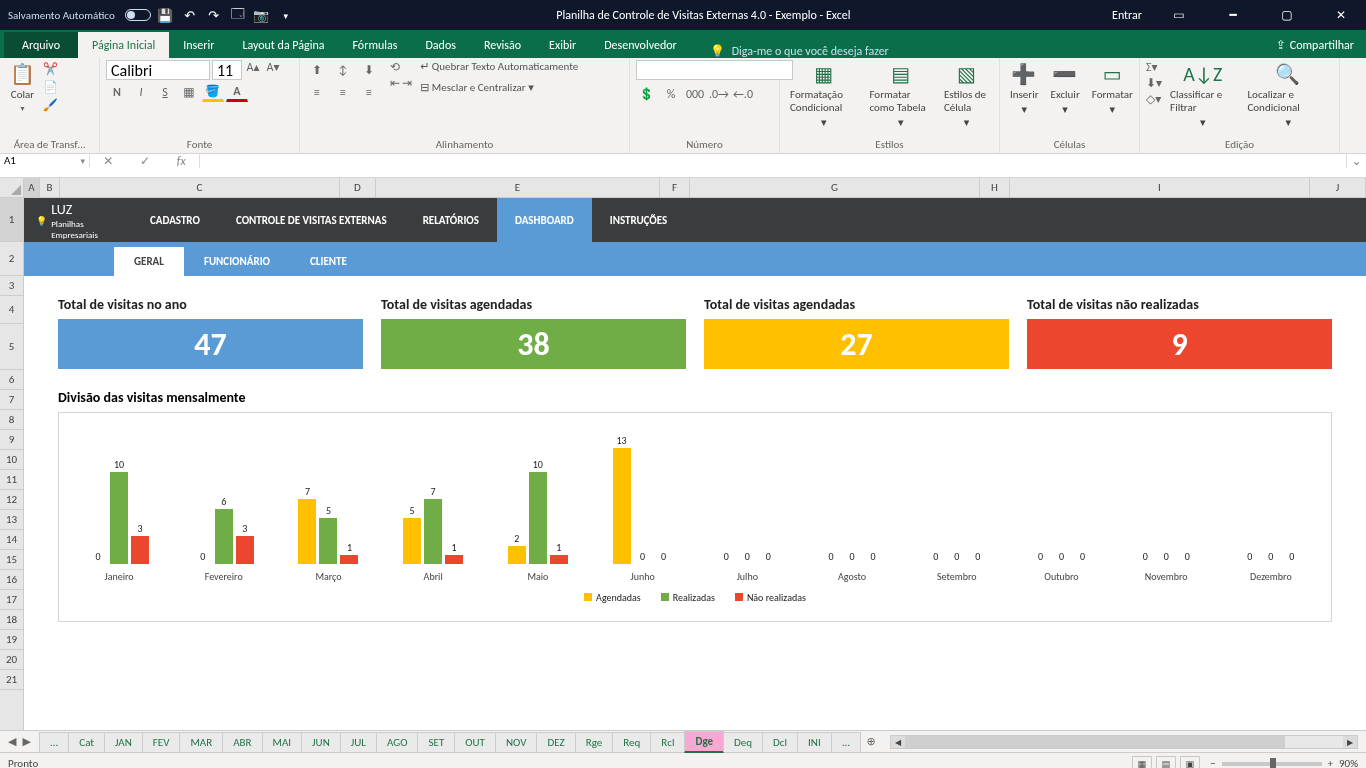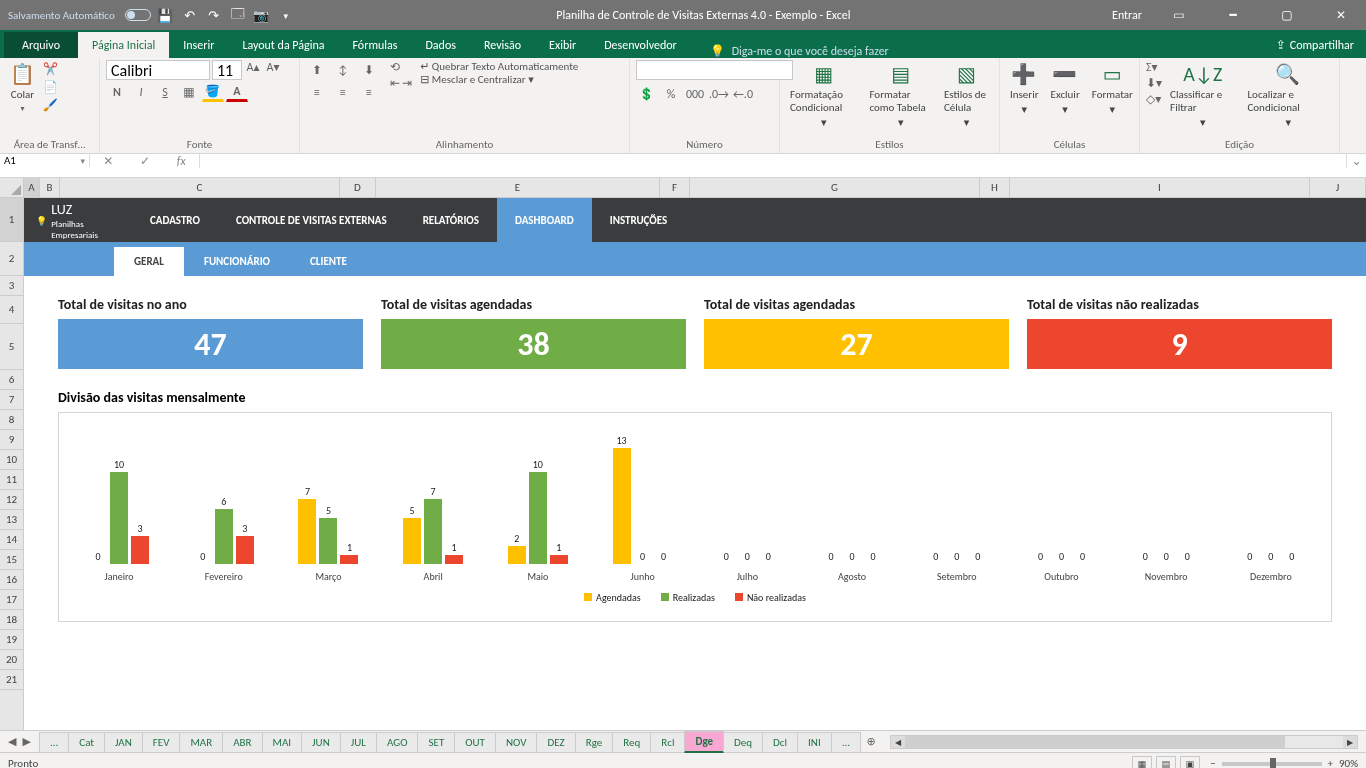--- a/index.html
+++ b/index.html
@@ -1,19 +1,19 @@
 <!DOCTYPE html>
 <html><head>
 <meta charset="utf-8">
 <style>
   * { box-sizing: border-box; margin: 0; padding: 0; font-family: "Segoe UI", Calibri, sans-serif; }
   body { width: 1366px; height: 768px; overflow: hidden; background: #fff; font-size: 12px; }
   
   
-  .titlebar { height: 30px; background: #737373; display: flex; align-items: center; color: #fff; }
+  .titlebar { height: 30px; background: #0f172a; display: flex; align-items: center; color: #fff; }
   .titlebar .left { display: flex; align-items: center; gap: 6px; padding-left: 8px; }
   .titlebar .auto-save { font-size: 11px; color: #cde; }
   .titlebar .toggle { width: 26px; height: 12px; border: 1px solid #cde; border-radius: 7px; display: inline-flex; align-items: center; padding: 1px; margin-left: 4px; }
   .titlebar .toggle .knob { width: 8px; height: 8px; border-radius: 50%; background: #cde; }
   .qat-icon { width: 18px; height: 18px; display: inline-flex; align-items: center; justify-content: center; color: #fff; font-size: 13px; }
   .titlebar .center { flex: 1; text-align: center; font-size: 12px; }
   .titlebar .right { display: flex; align-items: center; gap: 8px; padding-right: 2px; justify-content: flex-end; }
   .win-btn { width: 46px; height: 30px; display: flex; align-items: center; justify-content: center; color: #fff; font-size: 12px; }
   .signin { font-size: 12px; color: #fff; margin-right: 6px; }
   
@@ -216,21 +216,21 @@
           <span>≡</span>
           <span>≡</span>
       </div>
       <div style="display:flex;flex-direction:column;gap:2px">
         <span>⟲</span>
         <div style="display:flex;gap:2px">
             <span>⇤</span>
             <span>⇥</span>
           </div>
       </div>
-      <div style="display:flex;flex-direction:column;gap:0;font-size:11px;color:#555">
+      <div style="display:flex;flex-direction:column;gap:8px;font-size:11px;color:#555">
         <div><span>↵</span> <span>Quebrar Texto Automaticamente</span></div>
         <div><span>⊟</span> <span>Mesclar e Centralizar</span> ▾</div>
       </div>
     </div>
     <div class="gname">Alinhamento</div>
   </div>
 
   <div class="rgroup" style="width:150px">
     <div class="controls" style="flex-direction:column">
       <div style="display:flex;gap:4px;color:#666;width:100%">

